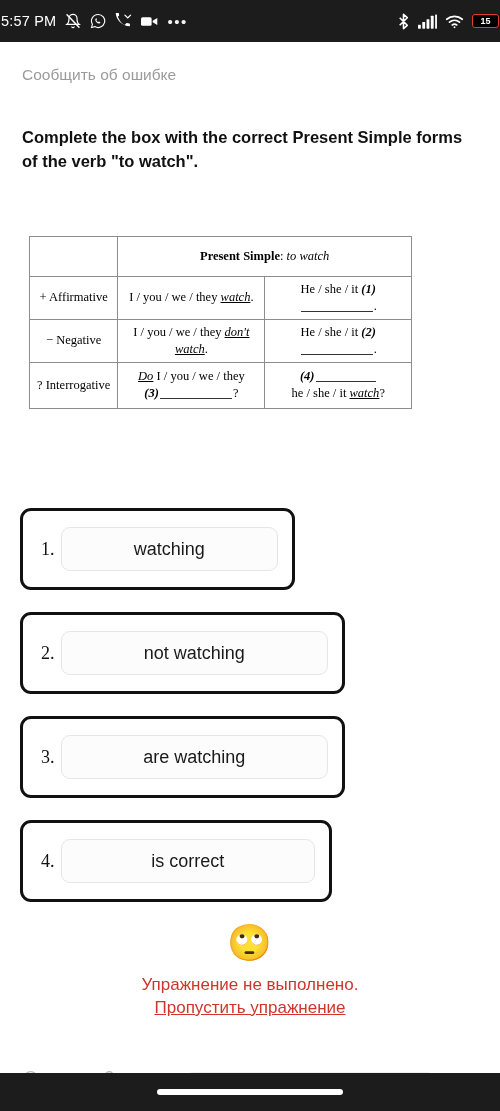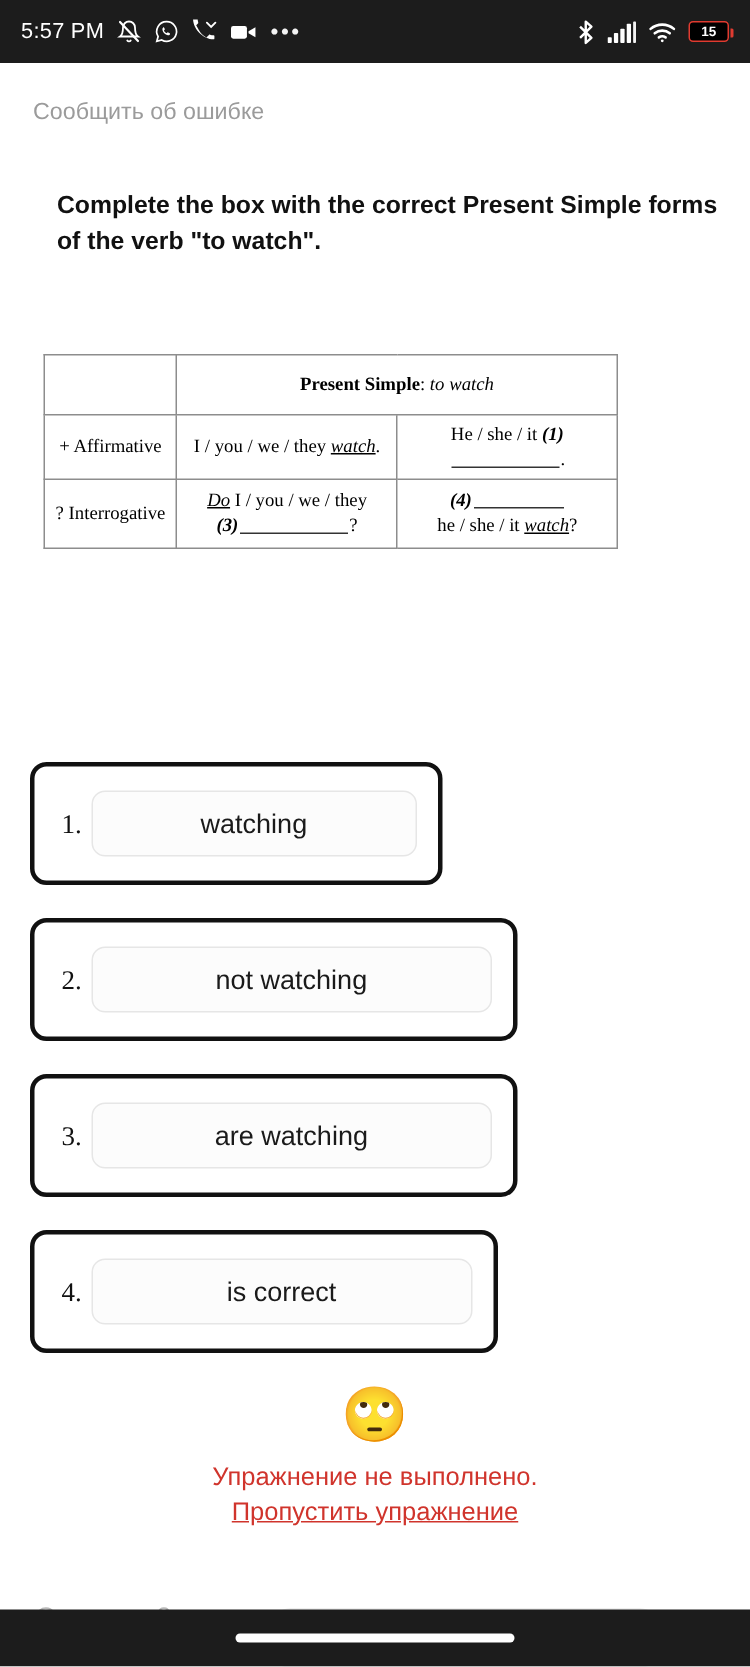--- a/index.html
+++ b/index.html
@@ -9,21 +9,21 @@
     font-family: "Liberation Sans", sans-serif;
     overflow: hidden;
   }
   .screen { position: relative; width: 500px; height: 1111px; background:#fff; }
 
   
   .statusbar {
     position:absolute; top:0; left:0; width:500px; height:42px;
     background:#1c1c1c; color:#fff;
     display:flex; align-items:center; justify-content:space-between;
-    padding:0 14px;
+    padding:0 1px;
     text-align:right;
   }
   .sb-left, .sb-right { display:flex; align-items:center; }
   .sb-left { gap:9px; }
   .sb-right { gap:8px; }
   .sb-time { font-size:14.5px; letter-spacing:.2px; font-weight:400; }
   .sb-ic { display:inline-flex; align-items:center; justify-content:center; }
   .dots { letter-spacing:1.6px; font-size:15px; line-height:1; color:#fff; opacity:.95; }
   .batt {
     position:relative; width:27px; height:14px; border:1.6px solid #e03b30;
@@ -40,21 +40,21 @@
   .header {
     position:absolute; top:42px; left:0; width:500px;
     padding:24px 22px 0 22px;
     display:flex; align-items:baseline; justify-content:space-between;
   }
   .ex-title { font-size:22px; color:#111; font-weight:400; letter-spacing:.1px; }
   .report-link { font-size:15.5px; color:#9b9b9b; }
 
   .prompt {
     position:absolute; top:126px; left:22px; width:456px;
-    font-size:16.5px; font-weight:700; color:#111; line-height:1.45;margin-left:16px;
+    font-size:16.5px; font-weight:700; color:#111; line-height:1.45;
   }
 
   
   .gtable {
     position:absolute; top:236px; left:29px; width:383px;
     border-collapse:collapse;
     font-family:"Liberation Serif", serif;
     background:#fff;
   }
   .gtable td {
@@ -216,20 +216,29 @@
       <tr class="row-b">
         <td class="c-label">+ Affirmative</td>
         <td class="c-plural">
           <span>I / you / we / they </span><span class="u i">watch</span><span>.</span>
         </td>
         <td class="c-sing">
           <span>He / she / it </span><span class="bi">(1)</span><span class="blank"></span><span>.</span>
         </td>
       </tr>
 
+      <tr class="row-b">
+        <td class="c-label">− Negative</td>
+        <td class="c-plural">
+          <span>I / you / we / they </span><span class="u i">don't watch</span><span>.</span>
+        </td>
+        <td class="c-sing">
+          <span>He / she / it </span><span class="bi">(2)</span><span class="blank"></span><span>.</span>
+        </td>
+      </tr>
 
       <tr class="row-i">
         <td class="c-label">? Interrogative</td>
         <td class="c-plural">
           <span class="u i">Do</span><span> I / you / we / they</span><br>
           <span class="bi">(3)</span><span class="blank"></span><span>?</span>
         </td>
         <td class="c-sing">
           <span class="bi">(4)</span><span class="blank-s"></span><br>
           <span>he / she / it </span><span class="u i">watch</span><span>?</span>

